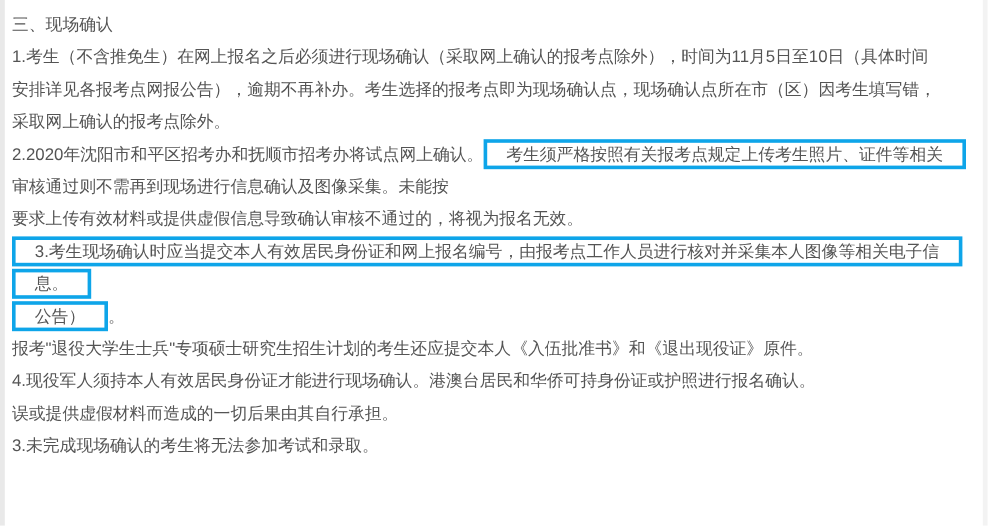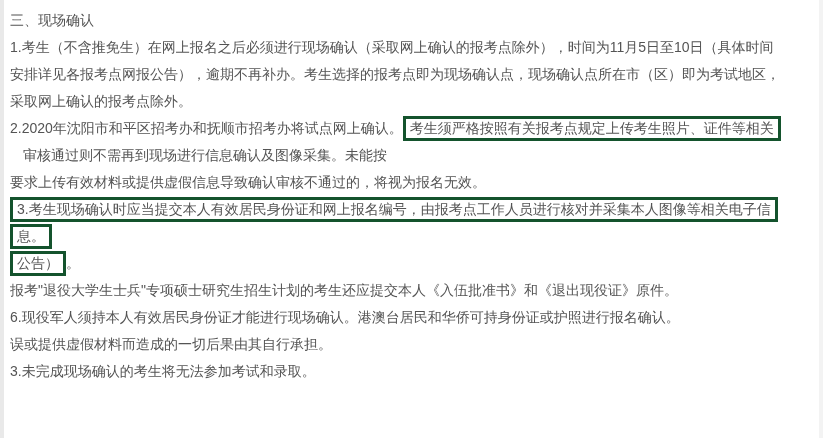--- a/index.html
+++ b/index.html
@@ -22,43 +22,43 @@
   .line {
     height: 27px;
     display: flex;
     align-items: center;
     white-space: nowrap;
     font-size: 14px;
     letter-spacing: 0;
   }
   .seg { display: inline-block; text-align: right; }
   .hl {
-    border: 3px solid #14532d;
-    padding: 1px 4px;
+    border: 3px solid #0ea5e9;
+    padding: 1px 16px;
     line-height: 1.25;
   }
-  .after-gap { margin-left: 13px; }
+  .after-gap { }
   .title { font-weight: 400; }
 </style>
 </head>
 <body>
 
 <div class="edge left"></div>
 <div class="edge right"></div>
 
 <div class="doc">
 
   <div class="line title">三、现场确认</div>
 
   <div class="line">
     <span class="seg">1.考生（不含推免生）在网上报名之后必须进行现场确认（采取网上确认的报考点除外），时间为11月5日至10日（具体时间</span>
   </div>
 
   <div class="line">
-    <span class="seg">安排详见各报考点网报公告），逾期不再补办。考生选择的报考点即为现场确认点，现场确认点所在市（区）即为考试地区，</span>
+    <span class="seg">安排详见各报考点网报公告），逾期不再补办。考生选择的报考点即为现场确认点，现场确认点所在市（区）因考生填写错，</span>
   </div>
 
   <div class="line">
     <span class="seg">采取网上确认的报考点除外。</span>
   </div>
 
   <div class="line">
     <span class="seg">2.2020年沈阳市和平区招考办和抚顺市招考办将试点网上确认。</span>
     <span class="seg hl">考生须严格按照有关报考点规定上传考生照片、证件等相关</span>
   </div>
@@ -83,21 +83,21 @@
   <div class="line">
     <span class="seg hl">公告）</span>
     <span class="seg">。</span>
   </div>
 
   <div class="line">
     <span class="seg">报考"退役大学生士兵"专项硕士研究生招生计划的考生还应提交本人《入伍批准书》和《退出现役证》原件。</span>
   </div>
 
   <div class="line">
-    <span class="seg">6.现役军人须持本人有效居民身份证才能进行现场确认。港澳台居民和华侨可持身份证或护照进行报名确认。</span>
+    <span class="seg">4.现役军人须持本人有效居民身份证才能进行现场确认。港澳台居民和华侨可持身份证或护照进行报名确认。</span>
   </div>
 
 
   <div class="line">
     <span class="seg">误或提供虚假材料而造成的一切后果由其自行承担。</span>
   </div>
 
   <div class="line">
     <span class="seg">3.未完成现场确认的考生将无法参加考试和录取。</span>
   </div>

